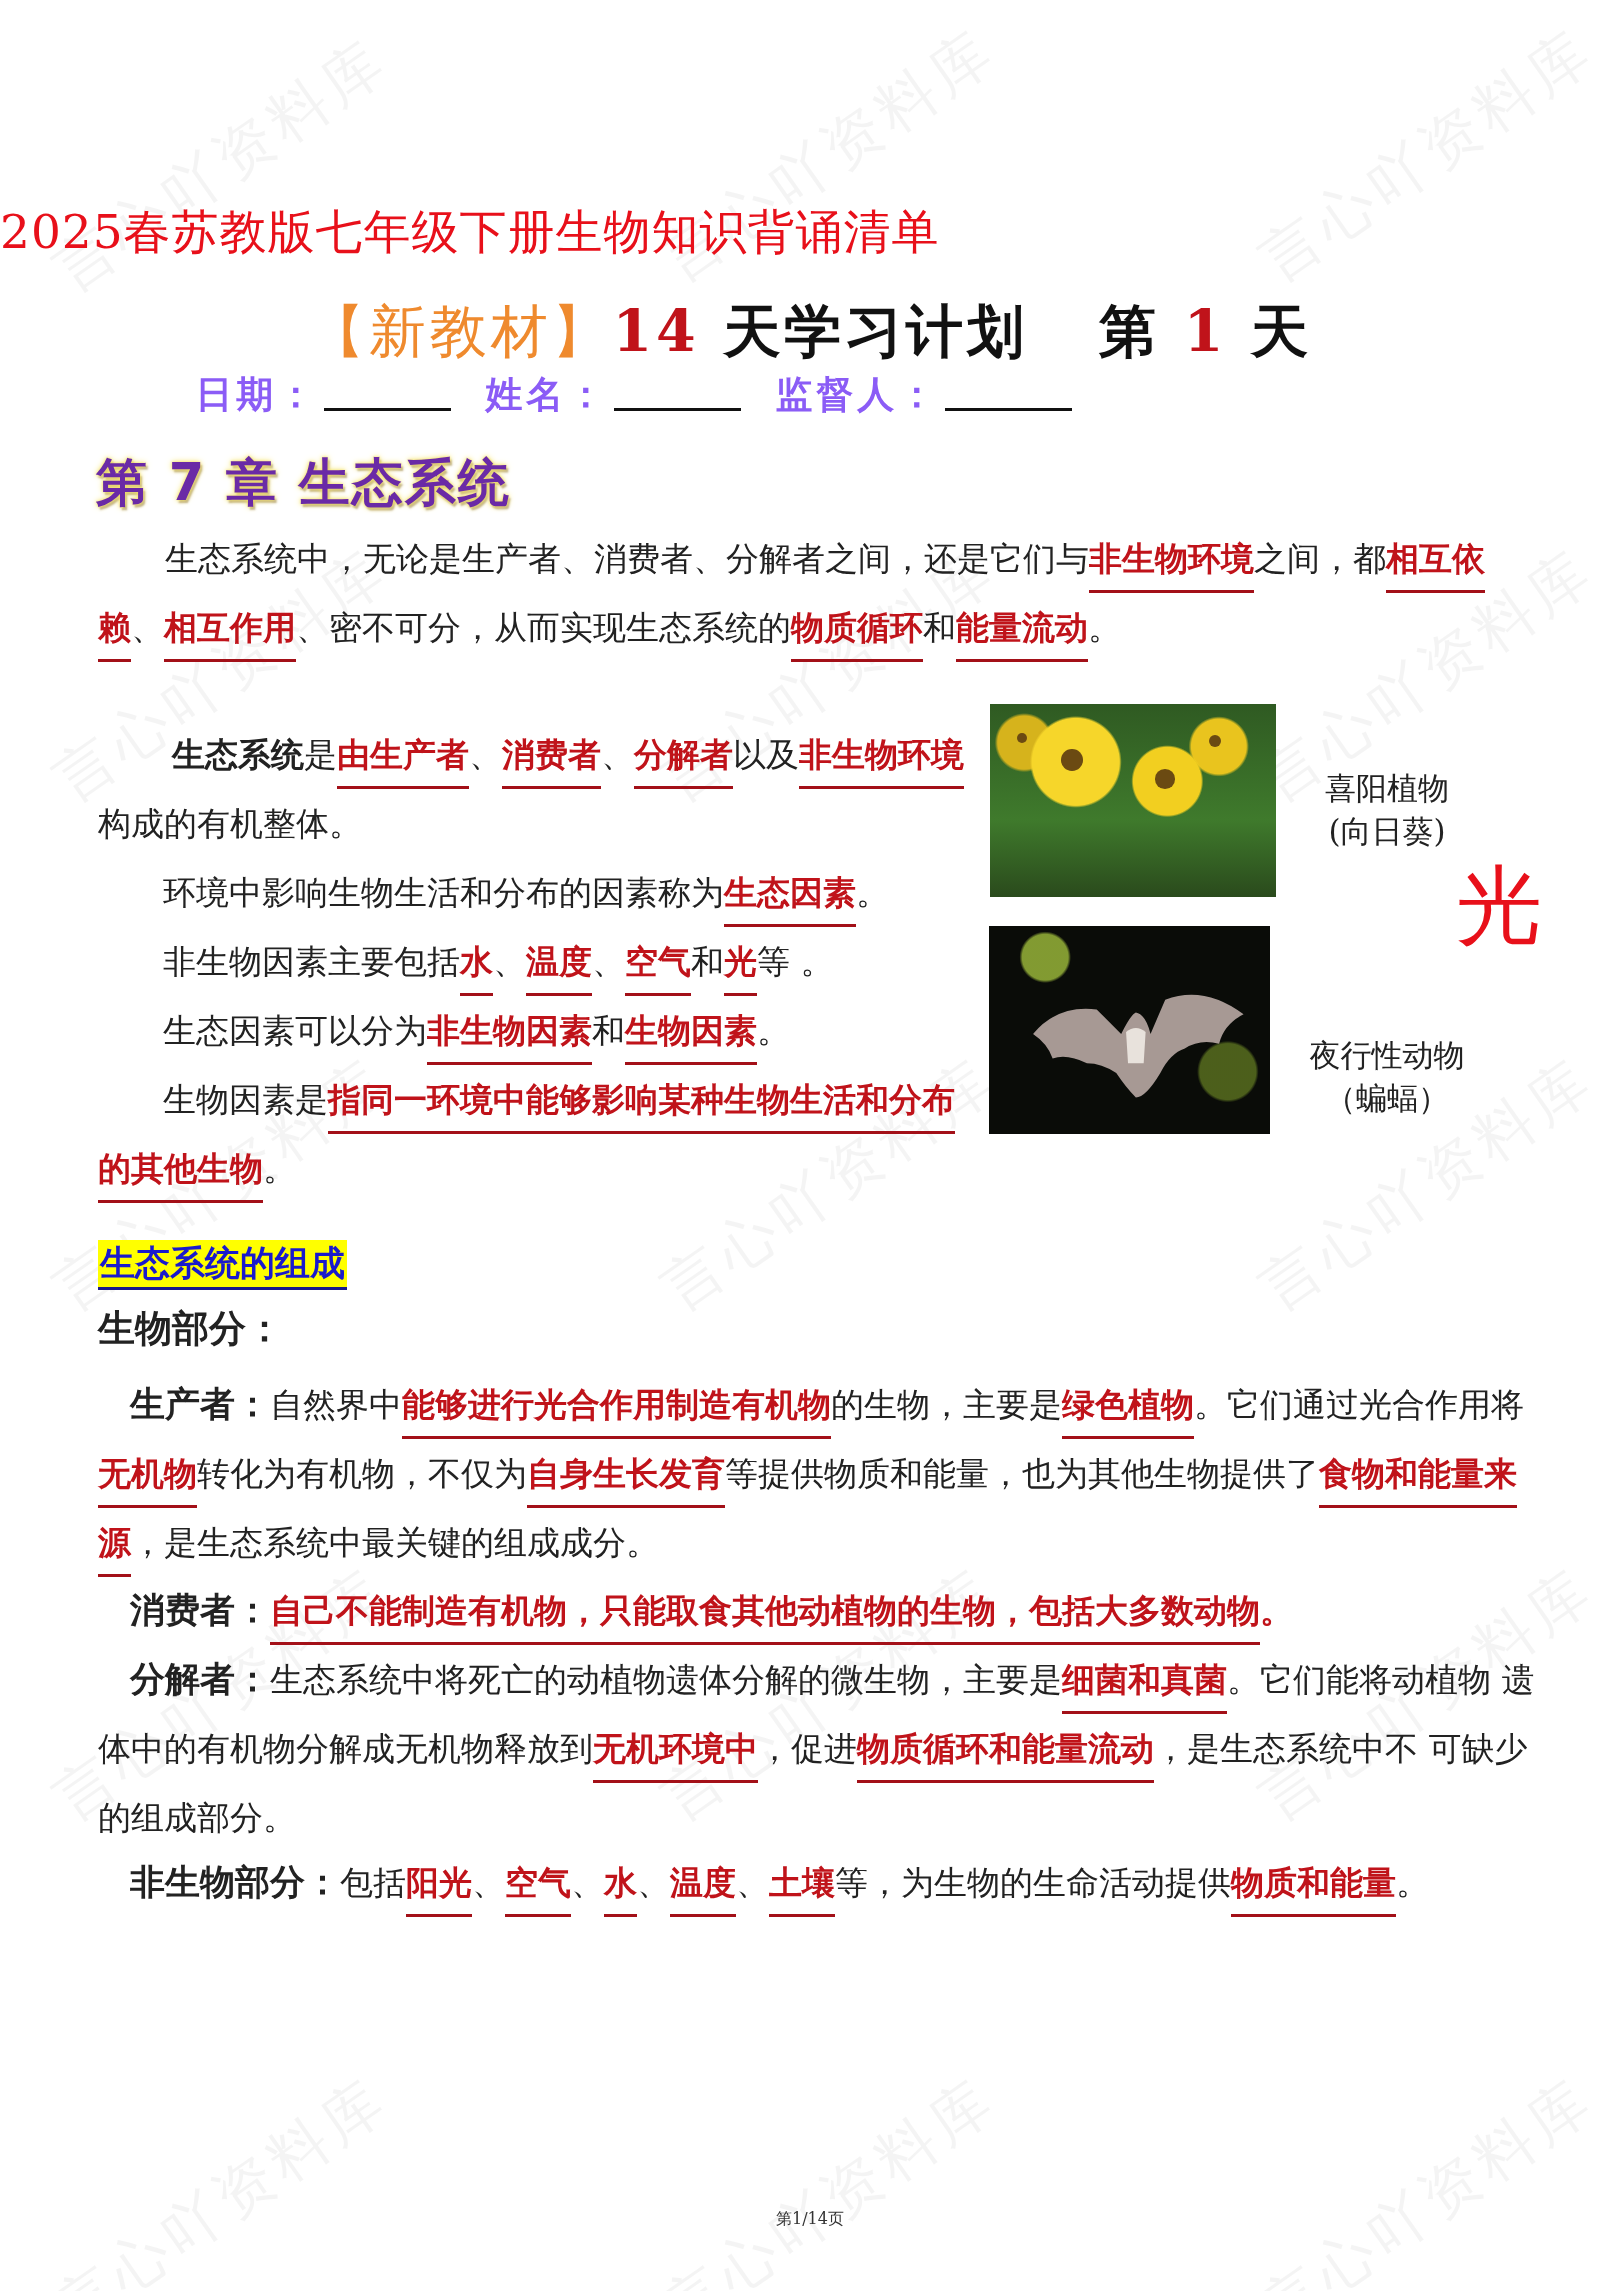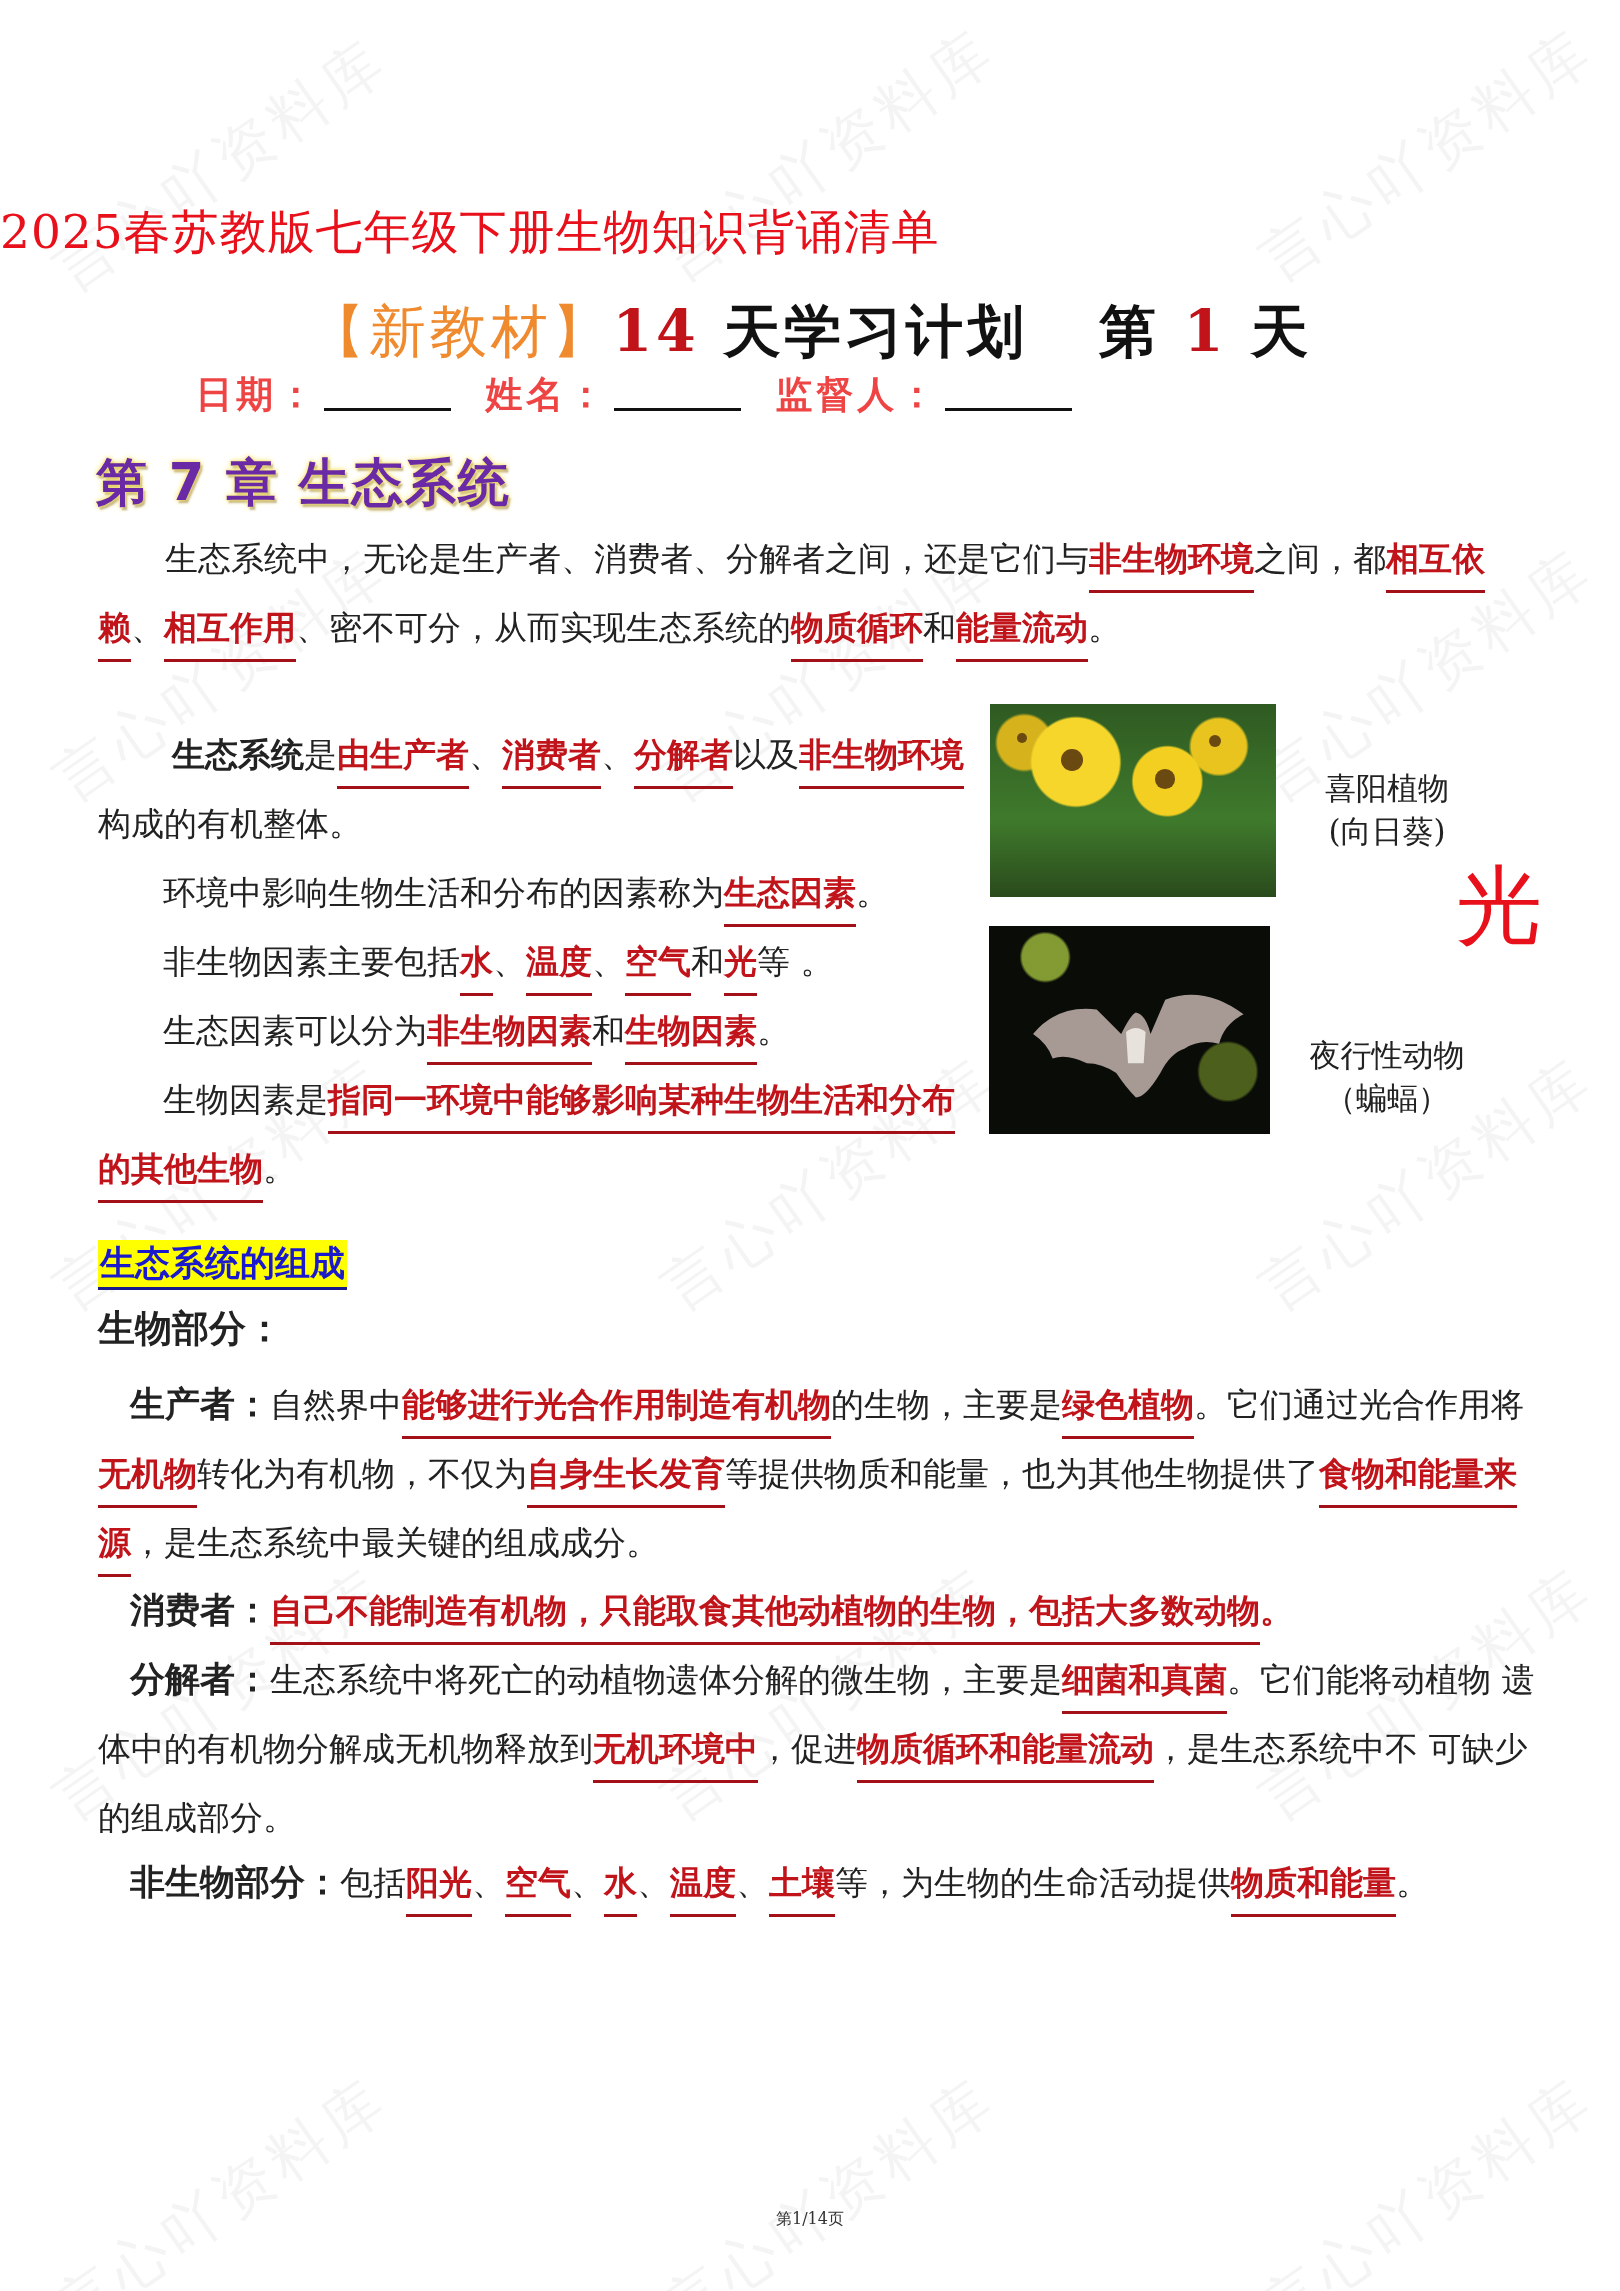--- a/index.html
+++ b/index.html
@@ -22,21 +22,21 @@
     .subtitle {
       left: 0; width: 1620px; top: 294px; text-align: center;
       font-family: "DejaVu Serif", "Liberation Serif", serif;
       font-size: 57px; font-weight: bold; color: #111; letter-spacing: 3.9px;
     }
     .subtitle .orange { color: #ef8a2e; font-weight: normal; }
     .subtitle .red { color: #c0131a; }
     .meta {
       left: 0; width: 1285px; top: 370px; text-align: center;
       font-family: "DejaVu Serif", "Liberation Serif", serif;
-      font-size: 37px; font-weight: bold; color: #ef4444; letter-spacing: 3.9px;
+      font-size: 37px; font-weight: bold; color: #8b5cf6; letter-spacing: 3.9px;
     }
     .blank { display: inline-block; width: 127px; border-bottom: 3.9px solid #111; margin: 0 17.6px 0 5.9px; height: 33px; vertical-align: -3.9px; }
     .chapter {
       left: 96px; top: 449px; font-size: 51px; font-weight: bold; color: #6a2aa6;
       text-shadow: 0 0 5.9px #f5e36a, 0 0 2.9px #f5e36a, 2px 2.9px 2px rgba(120,90,20,0.5);
       letter-spacing: 2px;
     }
     .para { font-size: 33px; line-height: 69px; color: #222; }
     .hl { color: #c0131a; font-weight: bold; border-bottom: 3.9px solid #a31018; padding-bottom: 12px; }
     .bold { font-weight: bold; color: #222; }

